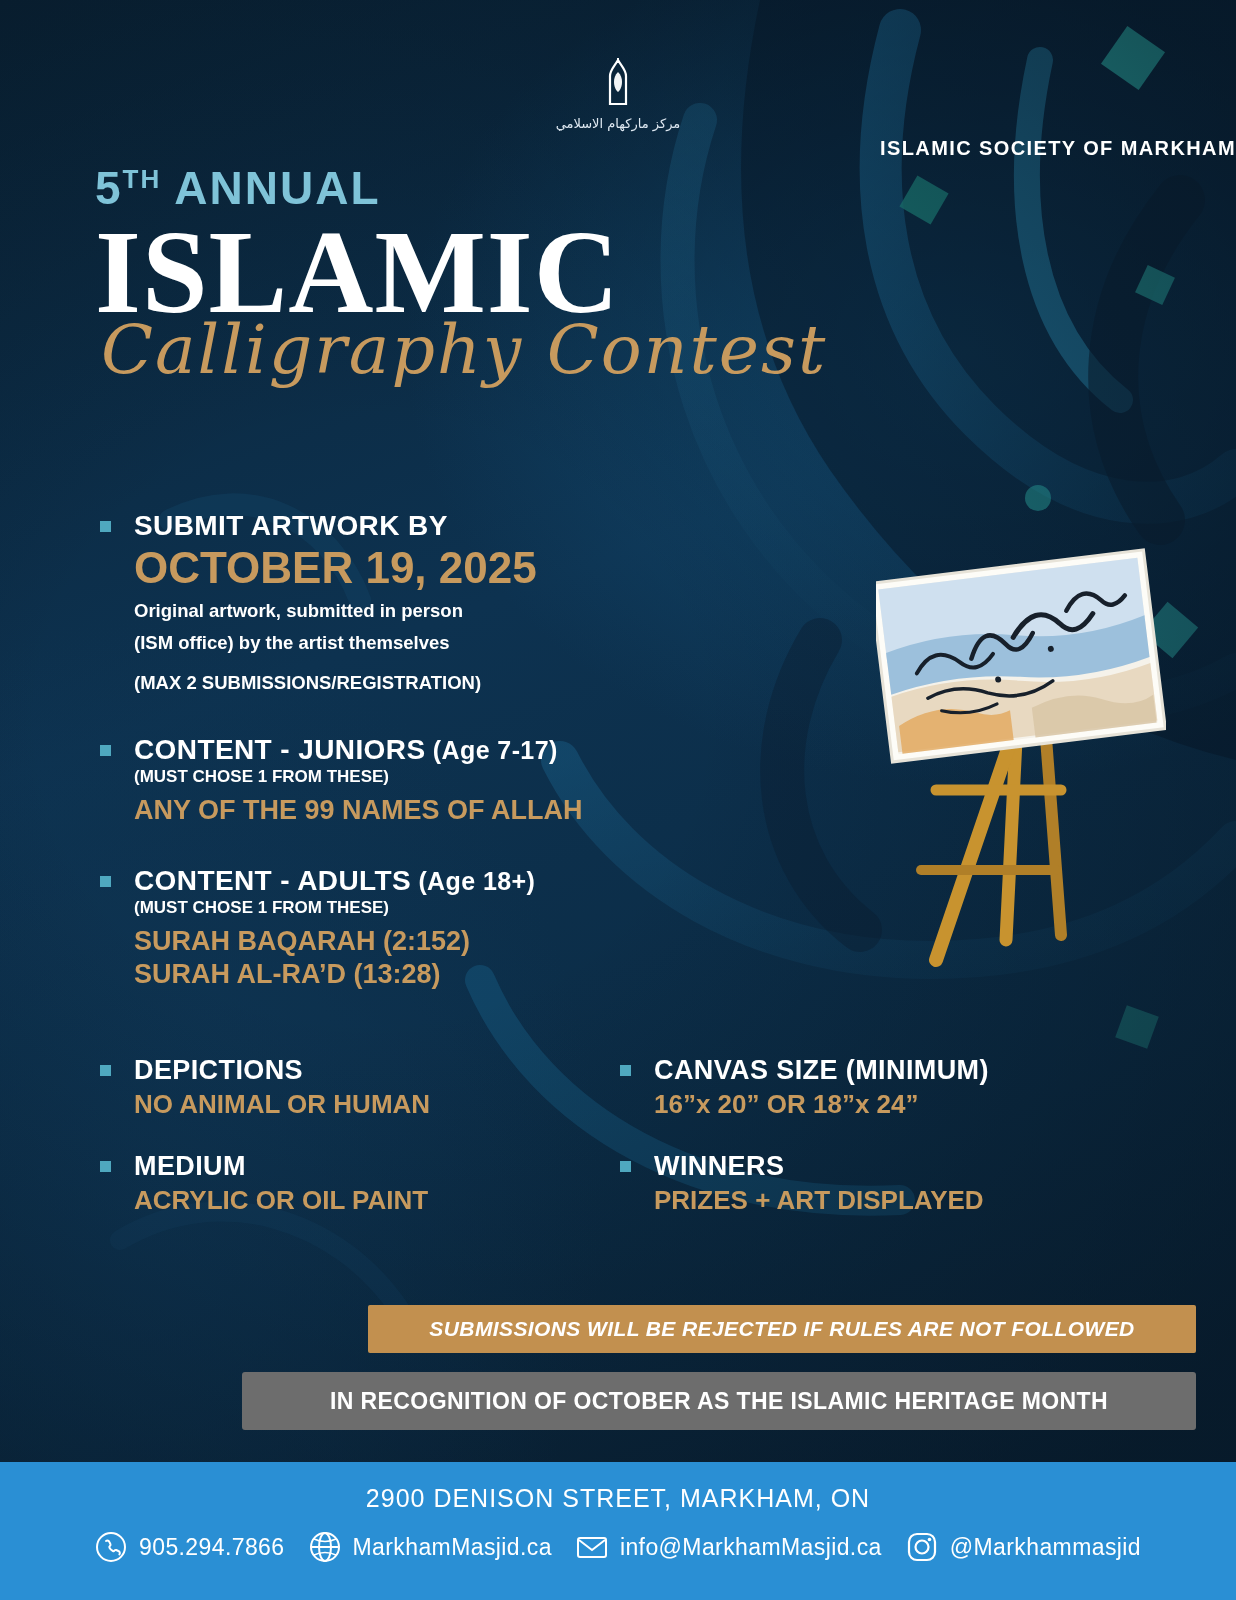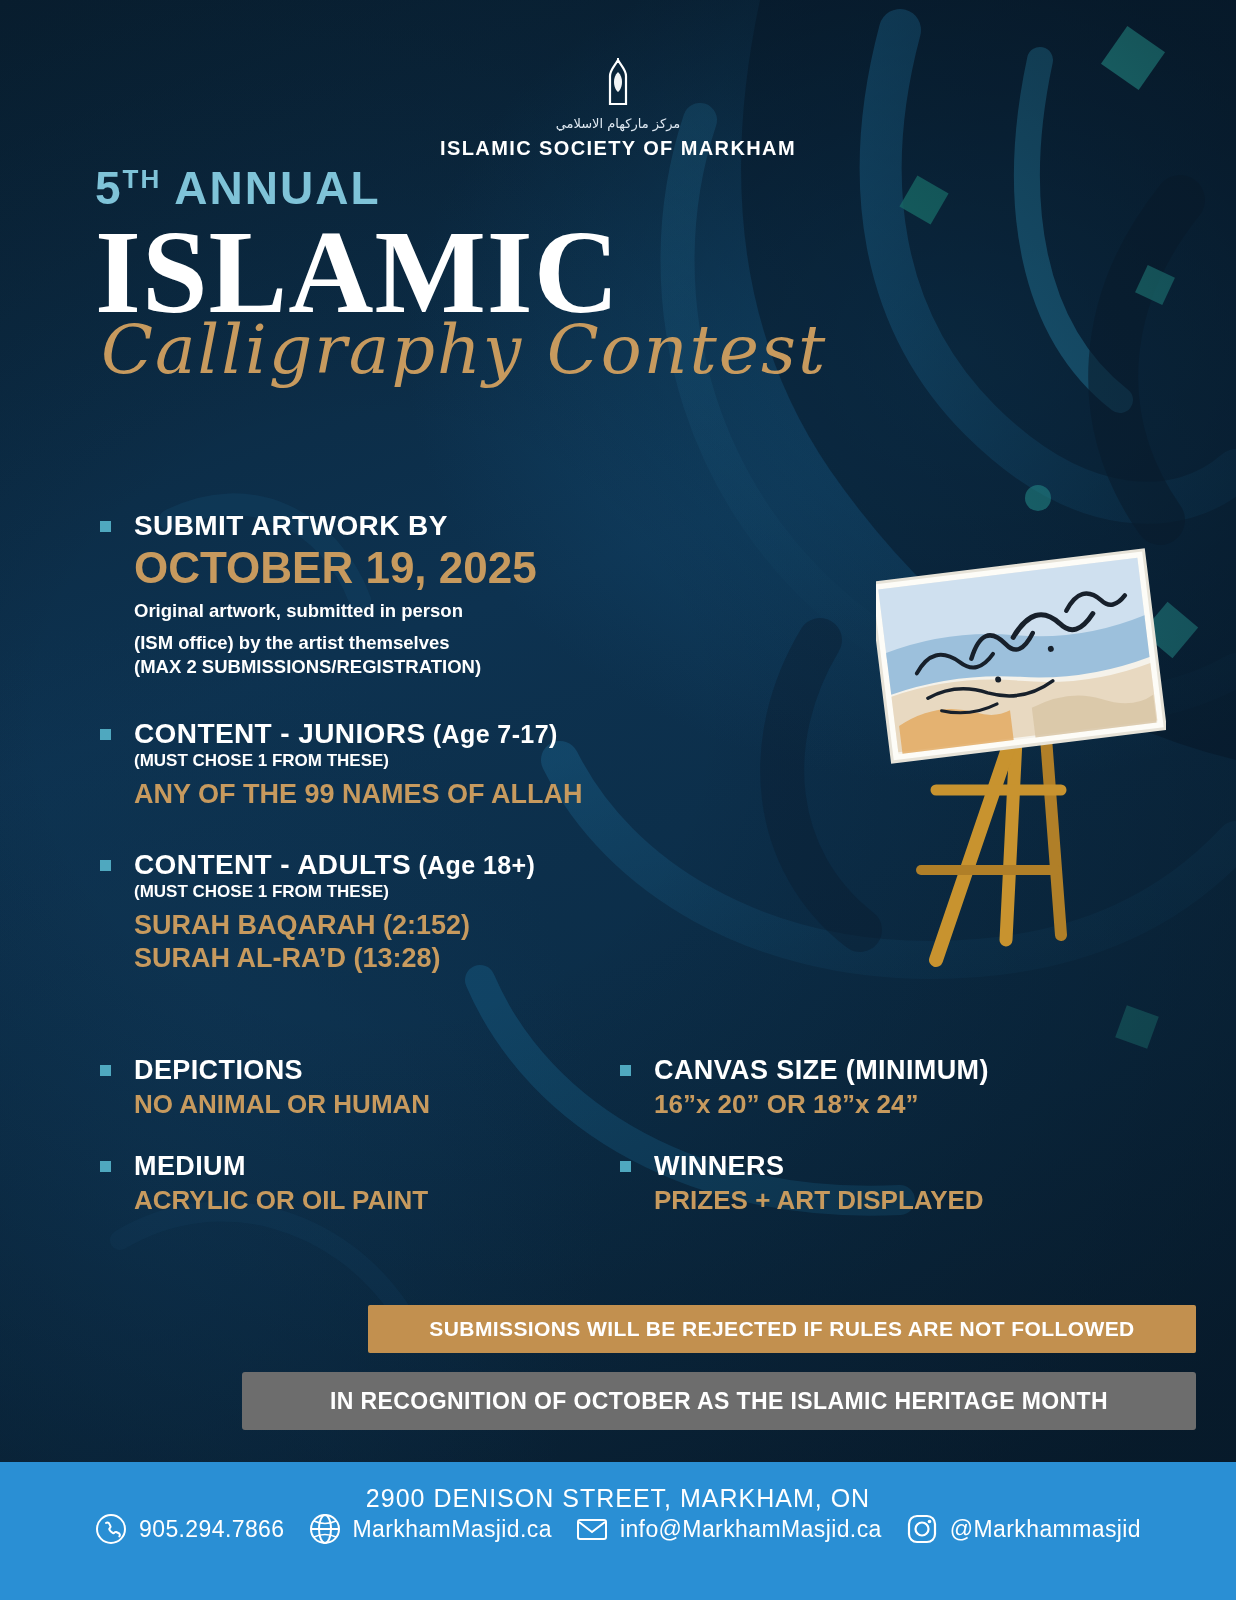--- a/index.html
+++ b/index.html
@@ -49,20 +49,21 @@
     font-size: 13px;
     letter-spacing: 1px;
     margin-bottom: 6px;
     font-family: "DejaVu Sans", sans-serif;
   }
   .org-name {
     color: #ffffff;
     font-size: 20px;
     font-weight: bold;
     letter-spacing: 1.4px;
+    text-align: right;
   }
 
   
   .titles { position: absolute; top: 165px; left: 95px; z-index: 5; }
   .t-annual {
     color: #7fc3d8;
     font-size: 46px;
     font-weight: bold;
     letter-spacing: 2px;
     line-height: 1;
@@ -160,20 +161,21 @@
     background: #c2904f;
     display: flex; align-items: center; justify-content: center;
     border-radius: 2px;
     z-index: 6;
   }
   .banner-gold span {
     color: #ffffff;
     font-size: 21px;
     font-weight: bold;
     letter-spacing: 0.4px;
+    font-style: italic;
   }
   .banner-grey {
     position: absolute;
     left: 242px; top: 1372px;
     width: 954px; height: 58px;
     background: #6d6d6d;
     display: flex; align-items: center; justify-content: center;
     border-radius: 3px;
     z-index: 6;
   }
@@ -198,20 +200,21 @@
     font-size: 25px;
     letter-spacing: 1px;
     padding-top: 22px;
     font-family: "Liberation Sans", sans-serif;
   }
   .footer-row {
     display: flex;
     justify-content: center;
     align-items: center;
     gap: 24px;
+    margin-top: 18px;
   }
   .fitem { display: flex; align-items: center; gap: 12px; }
   .fitem span.txt {
     color: #ffffff;
     font-size: 23px;
     letter-spacing: 0.4px;
   }
   .ficon { width: 32px; height: 32px; flex: 0 0 32px; }
 
   
@@ -309,21 +312,21 @@
   </div>
 
   <div class="info">
 
     <div class="blk">
       <span class="bullet"></span>
       <div class="hd">SUBMIT ARTWORK BY</div>
       <div class="big-date">OCTOBER 19, 2025</div>
       <div class="fine">Original artwork, submitted in person</div>
       <div class="fine" style="margin-top:8px">(ISM office) by the artist themselves</div>
-      <div class="fine" style="margin-top:0">(MAX 2 SUBMISSIONS/REGISTRATION)</div>
+      <div class="fine" style="margin-top:16px">(MAX 2 SUBMISSIONS/REGISTRATION)</div>
     </div>
 
     <div class="blk" style="margin-top:38px">
       <span class="bullet"></span>
       <div class="hd">
         <span>CONTENT - JUNIORS</span><span class="sub-inline"> (Age 7-17)</span>
       </div>
       <div class="small-note">(MUST CHOSE 1 FROM THESE)</div>
       <div class="gold-line">ANY OF THE 99 NAMES OF ALLAH</div>
     </div>

